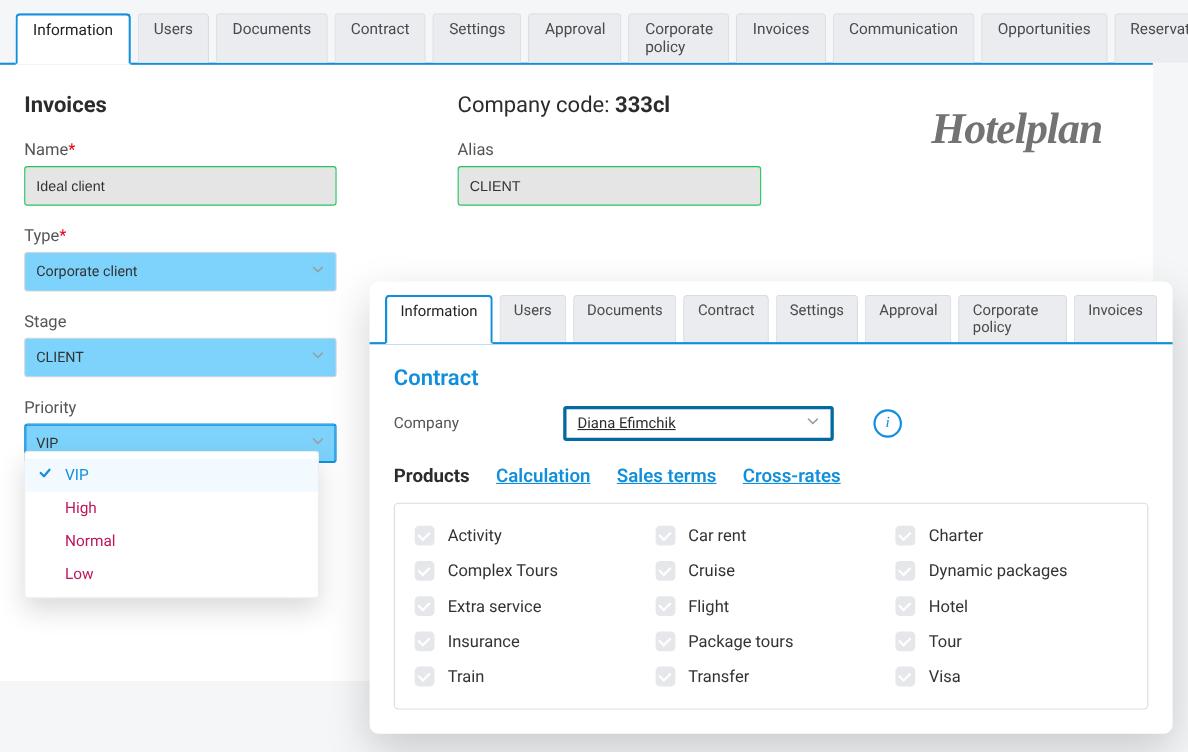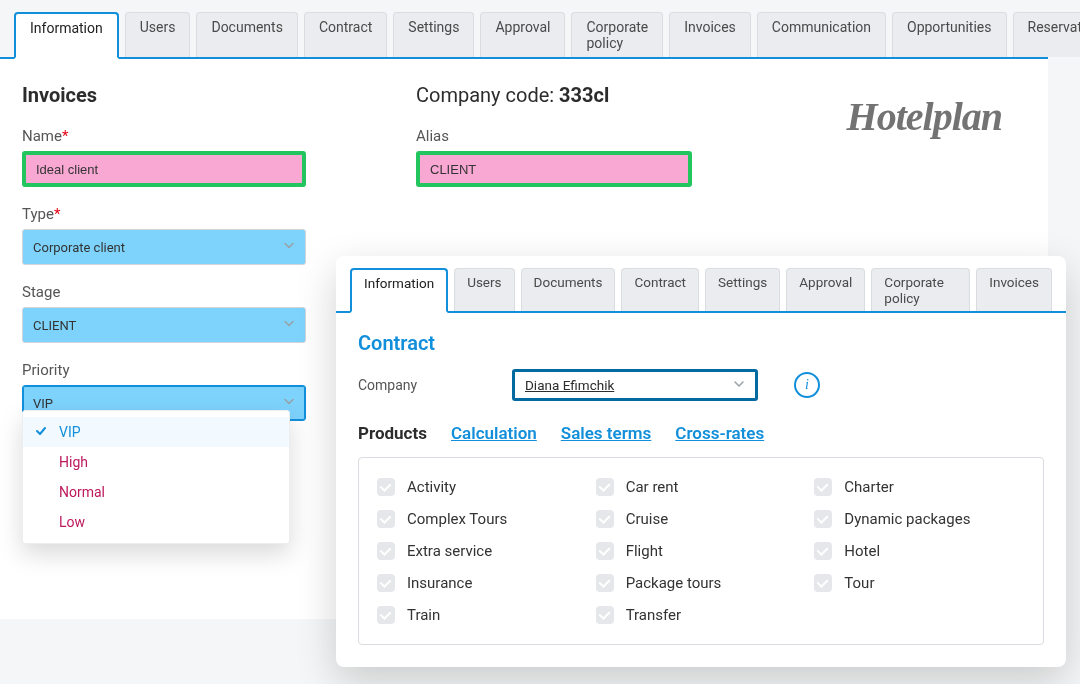--- a/index.html
+++ b/index.html
@@ -84,26 +84,26 @@
   .field-label {
     font-size: 15px;
     color: #555;
     margin-bottom: 6px;
     display: block;
   }
   .req { color: #E30513; }
   .text-input {
     width: 284px;
     height: 36px;
-    border: 4px solid #22c55e;
+    border: 1px solid #22c55e;
     border-radius: 3px;
     padding: 0 10px;
     font-size: 13px;
     color: #333;
-    background: #f9a8d4;
+    background: #e5e5e5;
   }
   .select-input {
     width: 284px;
     height: 36px;
     border: 1px solid #D1D5DA;
     border-radius: 3px;
     padding: 0 30px 0 10px;
     font-size: 13px;
     color: #333;
     background: #7dd3fc;
@@ -455,16 +455,20 @@
             <span class="check-label">Tour</span>
           </div>
           <div class="check-row">
             <div class="checkbox"></div>
             <span class="check-label">Train</span>
           </div>
           <div class="check-row">
             <div class="checkbox"></div>
             <span class="check-label">Transfer</span>
           </div>
+          <div class="check-row">
+            <div class="checkbox"></div>
+            <span class="check-label">Visa</span>
+          </div>
         </div>
     </div>
   </div>
 </div>
 
 </body></html>

